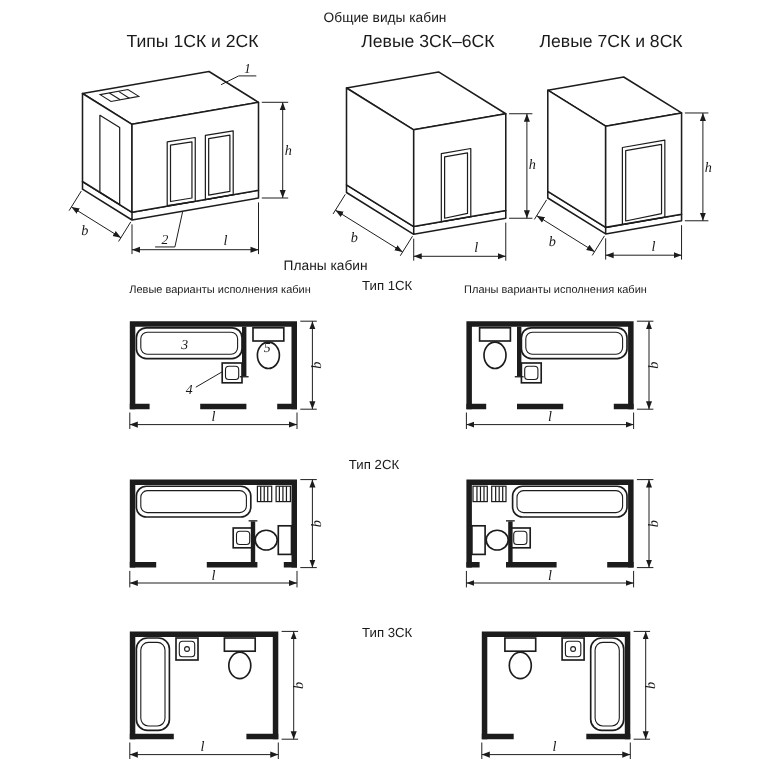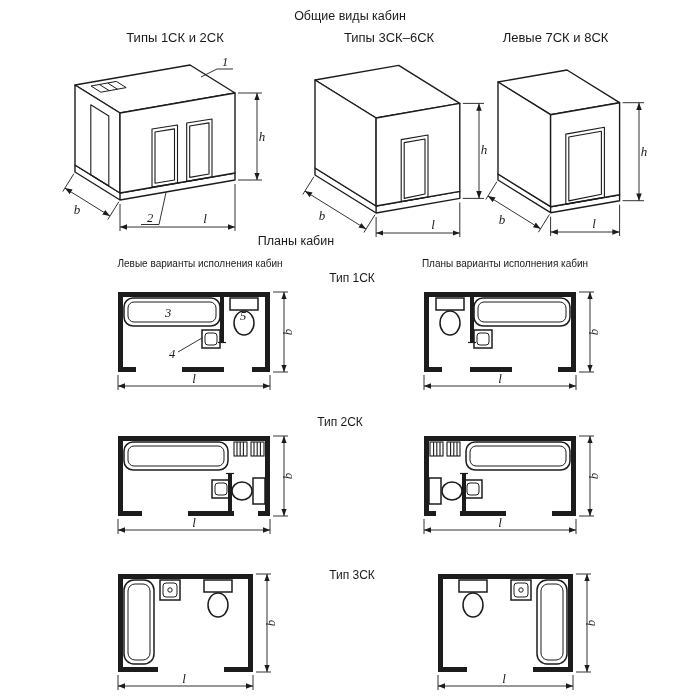--- a/index.html
+++ b/index.html
@@ -1,21 +1,21 @@
 <!DOCTYPE html>
 <html><head>
 <meta charset="utf-8">
 <style>
   html,body{margin:0;padding:0}
   body{width:700px;height:700px;background:#ffffff;position:relative;overflow:hidden;
        font-family:"Liberation Sans",sans-serif;color:#1a1a1a}
   .abs{position:absolute}
   .ctr{text-align:center}
   .title{font-size:12.5px}
-  .cap{font-size:13px}
+  .cap{font-size:16px}
   .hdr{font-size:10px}
   .typ{font-size:12px}
   svg{overflow:visible}
   svg text{fill:#1a1a1a;stroke:none}
   .dim{font:italic 13px "Liberation Serif",serif;text-anchor:middle}
   .num{font:italic 12.5px "Liberation Serif",serif;text-anchor:middle}
   .ext{stroke:#1c1c1c;stroke-width:0.9;fill:none}
   .lead{stroke:#1c1c1c;stroke-width:0.9;fill:none}
   .dimline{stroke:#1c1c1c;stroke-width:0.9;fill:none;marker-start:url(#ah);marker-end:url(#ah)}
   .face{fill:#fff;stroke:#1c1c1c;stroke-width:1.4;stroke-linejoin:round}
@@ -28,21 +28,21 @@
 <svg width="0" height="0" class="abs" aria-hidden="true">
   <defs>
     <marker id="ah" viewBox="0 0 10 10" refX="9" refY="5" markerWidth="9" markerHeight="9" orient="auto-start-reverse">
       <path d="M0,1.6 L9,5 L0,8.4 Z" fill="#1c1c1c"></path>
     </marker>
   </defs>
 </svg>
 
 <div class="abs ctr title" style="left:0;top:9px;width:700px">Общие виды кабин</div>
 <div class="abs ctr cap" style="left:80px;top:30px;width:190px">Типы 1СК и 2СК</div>
-<div class="abs ctr cap" style="left:300px;top:30px;width:178px">Типы 3СК–6СК</div>
+<div class="abs ctr cap" style="left:300px;top:30px;width:178px">Левые 3СК–6СК</div>
 <div class="abs ctr cap" style="left:478px;top:30px;width:155px">Левые 7СК и 8СК</div>
 
 <svg class="abs" style="left:55px;top:46px" width="225" height="194" viewBox="0 0 225 194">
   <g>
     <path class="face" d="M20,119 L65,147 L65,154 L20,126 Z M65,147 L180,127 L180,134 L65,154 Z"></path>
     <path class="face" d="M20,39 L135,19 L180,47 L65,67 Z"></path>
     <path class="face" d="M20,39 L65,67 L65,147 L20,119 Z"></path>
     <path class="face" d="M65,67 L180,47 L180,127 L65,147 Z"></path>
   </g>
   <g fill="#fff" stroke="#1c1c1c" stroke-width="1">
@@ -134,21 +134,21 @@
     <path class="ext" d="M66.6,170.7 V190 M135.6,158.7 V190"></path>
     <line class="dimline" x1="66.6" y1="186" x2="135.6" y2="186"></line>
     <text class="dim" x="110" y="182">l</text>
   </g>
 </svg>
 
 <div class="abs ctr title" style="left:0;top:234px;width:592px">Планы кабин</div>
 <div class="abs ctr hdr" style="left:70px;top:258px;width:260px">Левые варианты исполнения кабин</div>
 <div class="abs ctr hdr" style="left:375px;top:258px;width:260px">Планы варианты исполнения кабин</div>
 
-<div class="abs ctr typ" style="left:302px;top:271px;width:100px">Тип 1СК</div>
+<div class="abs ctr typ" style="left:302px;top:253px;width:100px">Тип 1СК</div>
 
 <svg class="abs" style="left:112px;top:286px" width="192" height="112" viewBox="0 0 192 112">
   <g id="p1g">
     <g stroke="#1c1c1c" fill="none">
       <path stroke-width="5" d="M6,8.5 H158 M8.5,6 V86 M155.5,6 V86"></path>
       <path stroke-width="5" d="M6,83.5 H24 M70,83.5 H112 M140,83.5 H158"></path>
       <path stroke-width="4" d="M110,11 V56"></path>
       <path stroke-width="1.2" d="M106,56.5 H114"></path>
     </g>
     <g class="fix">

